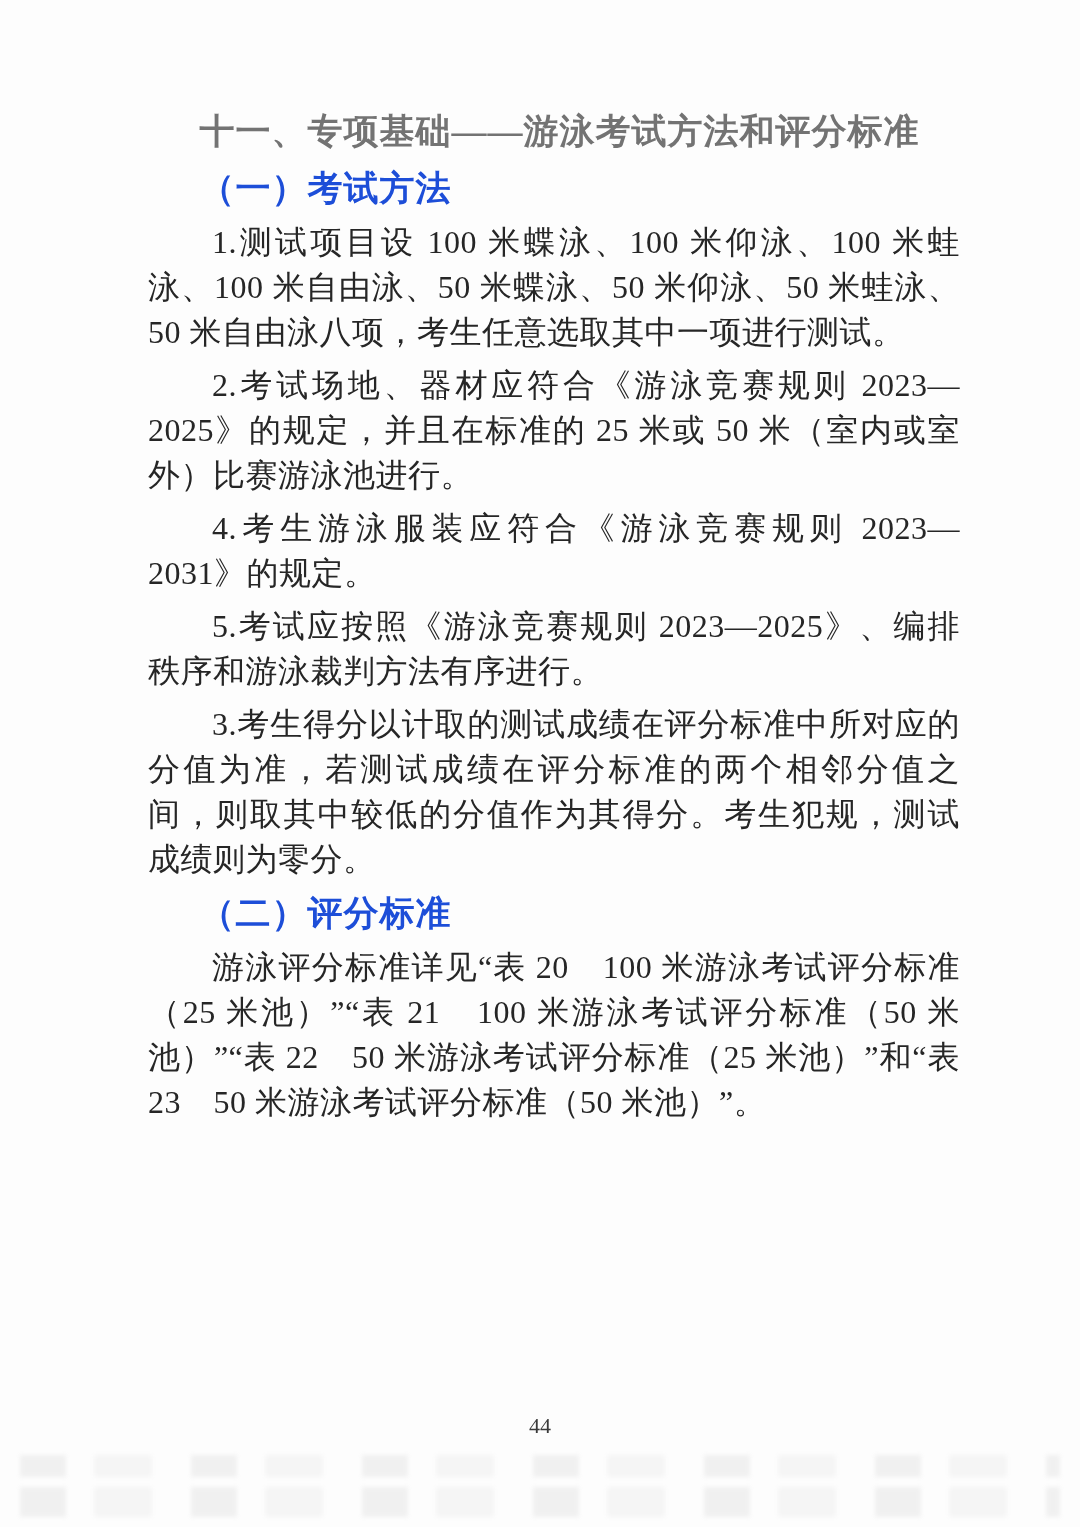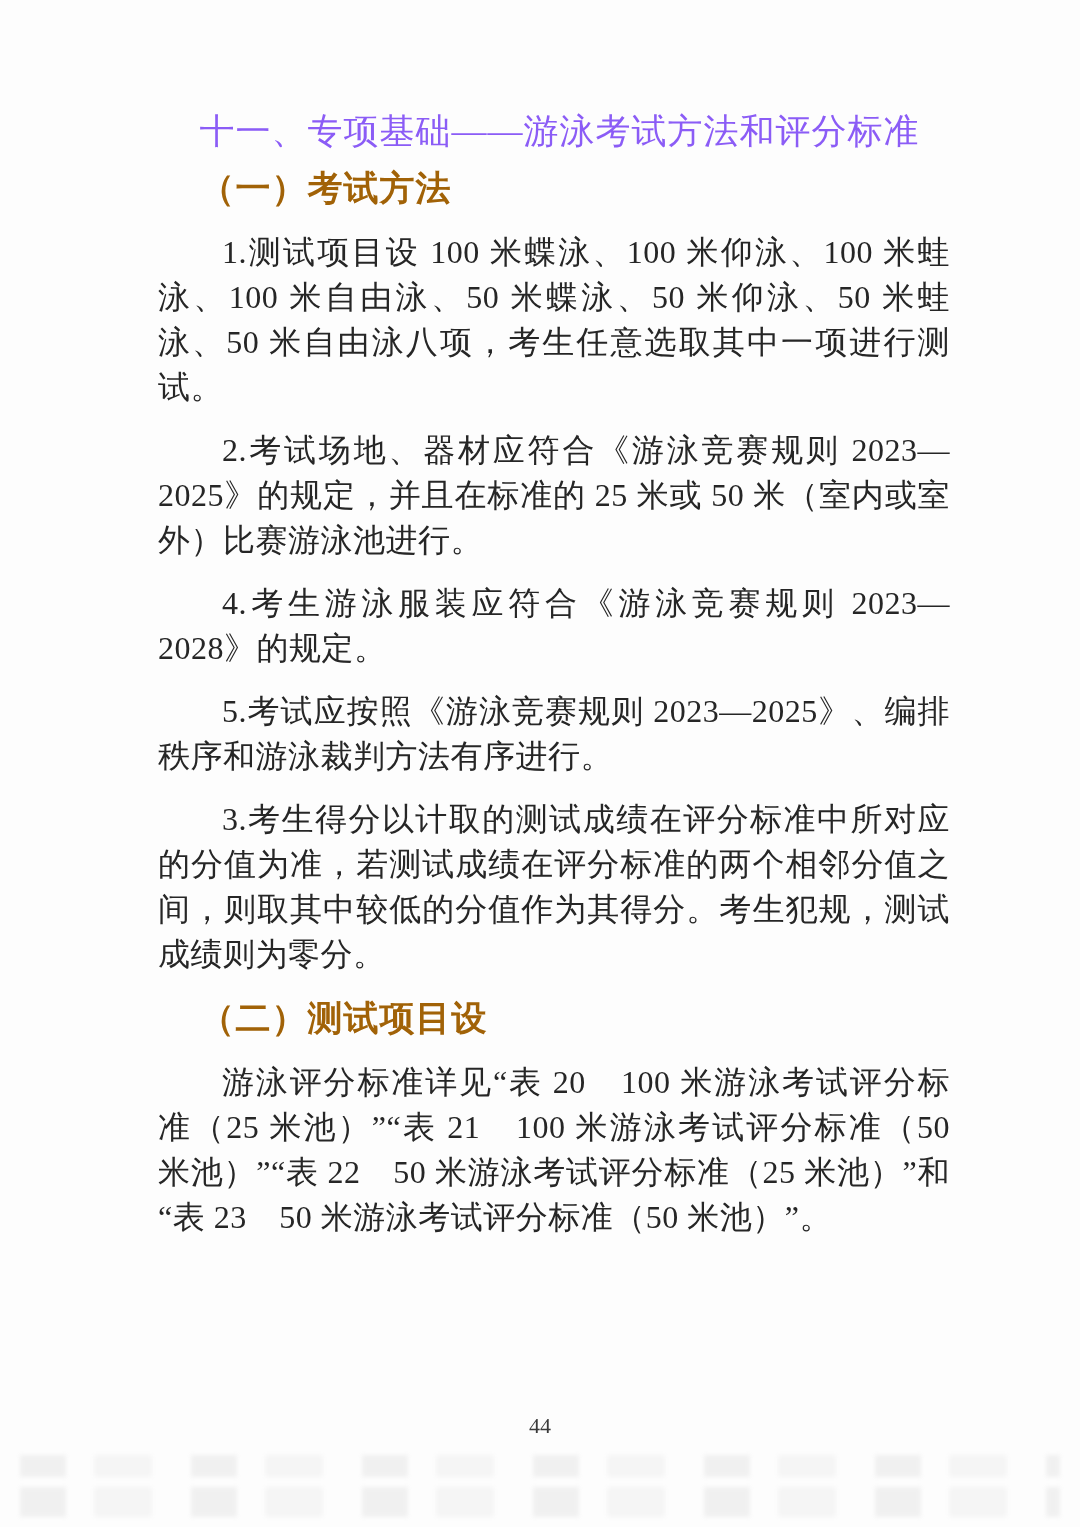--- a/index.html
+++ b/index.html
@@ -18,38 +18,38 @@
     overflow: hidden;
   }
   .content {
     position: absolute;
     left: 140px;
     right: 112px;
     top: 108px;
   }
   .doc-title {
     font-size: 35px;
-    font-weight: 400;
+    font-weight: 700;
     letter-spacing: 1px;
     margin: 0 0 10px 0;
     text-indent: 1.7em;
-    color: #8b5cf6;
+    color: #737373;
   }
   .doc-heading {
     font-size: 35px;
     font-weight: 700;
     letter-spacing: 1px;
     margin: 4px 0 8px 0;
     text-indent: 1.7em;
-    color: #a16207;
+    color: #1d4ed8;
   }
   .para {
     font-size: 32px;
     line-height: 45px;
-    margin: 18px;
+    margin: 8px;
     text-align: justify;
     text-justify: inter-ideograph;
     text-indent: 2em;
     letter-spacing: 0.5px;
   }
   .page-number {
     position: absolute;
     left: 0;
     right: 0;
     bottom: 88px;
@@ -96,29 +96,29 @@
 
     <h1 class="doc-title">十一、专项基础——游泳考试方法和评分标准</h1>
 
     <h2 class="doc-heading">（一）考试方法</h2>
 
     <p class="para">1.测试项目设 100 米蝶泳、100 米仰泳、100 米蛙泳、100 米自由泳、50 米蝶泳、50 米仰泳、50 米蛙泳、50 米自由泳八项，考生任意选取其中一项进行测试。</p>
 
     <p class="para">2.考试场地、器材应符合《游泳竞赛规则 2023—2025》的规定，并且在标准的 25 米或 50 米（室内或室外）比赛游泳池进行。</p>
 
 
-    <p class="para">4.考生游泳服装应符合《游泳竞赛规则 2023—2028》的规定。</p>
+    <p class="para">4.考生游泳服装应符合《游泳竞赛规则 2023—2031》的规定。</p>
 
     <p class="para">5.考试应按照《游泳竞赛规则 2023—2025》、编排秩序和游泳裁判方法有序进行。</p>
 
 
     <p class="para">3.考生得分以计取的测试成绩在评分标准中所对应的分值为准，若测试成绩在评分标准的两个相邻分值之间，则取其中较低的分值作为其得分。考生犯规，测试成绩则为零分。</p>
 
 
-    <h2 class="doc-heading">（二）测试项目设</h2>
+    <h2 class="doc-heading">（二）评分标准</h2>
 
     <p class="para">游泳评分标准详见“表 20　100 米游泳考试评分标准（25 米池）”“表 21　100 米游泳考试评分标准（50 米池）”“表 22　50 米游泳考试评分标准（25 米池）”和“表 23　50 米游泳考试评分标准（50 米池）”。</p>
 
   </div>
 
   <div class="page-number">44</div>
 
   <div class="bleed-artifact"></div>
 </div>
 

